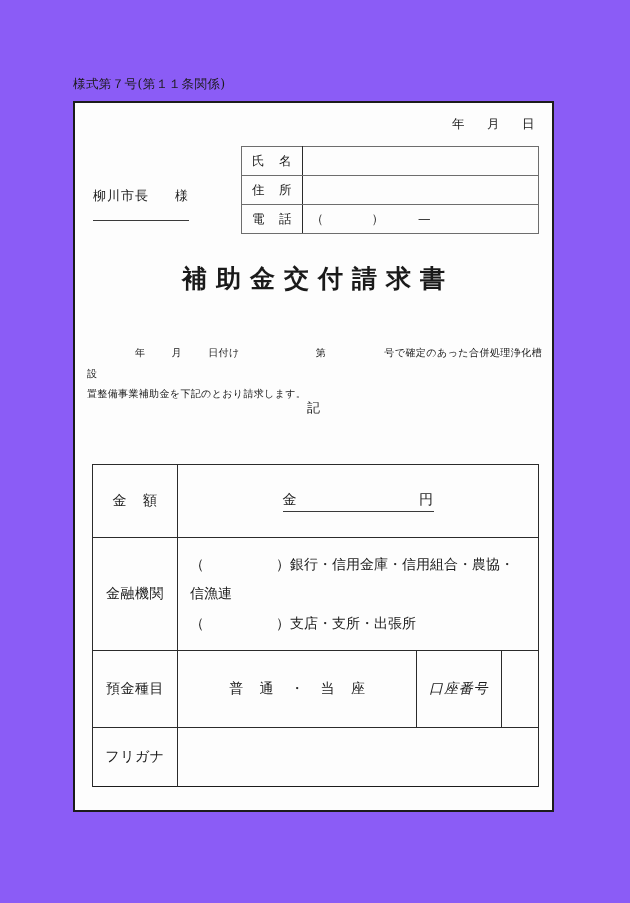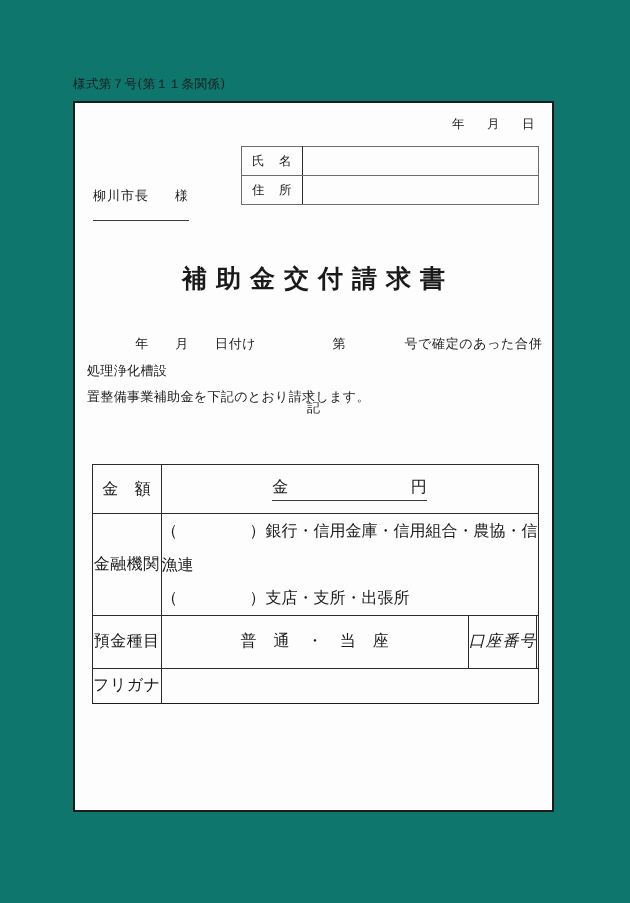--- a/index.html
+++ b/index.html
@@ -14,21 +14,21 @@
     font-family: "DejaVu Serif", "Liberation Serif", serif;
     color: #1a1a1a;
     overflow: hidden;
   }
 
   .page {
     position: absolute;
     left: 0; top: 0;
     width: 630px;
     height: 903px;
-    background: #0f766e;
+    background: #8b5cf6;
   }
 
   
   .form-no {
     position: absolute;
     left: 73px;
     top: 76px;
     font-size: 12.5px;
     letter-spacing: 0.4px;
     white-space: nowrap;
@@ -114,22 +114,22 @@
     text-indent: 9px;
     white-space: nowrap;
     font-weight: bold;
   }
 
   
   .body-text {
     position: absolute;
     left: 12px;
     right: 10px;
-    top: 228px;
-    font-size: 13px;
+    top: 240px;
+    font-size: 10px;
     line-height: 2.05;
     letter-spacing: 0.35px;
     text-align: justify;
   }
   .body-text .ind { display:inline-block; width: 48px; }
   .body-text .g1 { display:inline-block; width: 26px; }
   .body-text .g2 { display:inline-block; width: 26px; }
   .body-text .g3 { display:inline-block; width: 76px; }
   .body-text .g4 { display:inline-block; width: 58px; }
 
@@ -147,22 +147,22 @@
     position: absolute;
     left: 17px;
     top: 361px;
     width: 447px;
     border-collapse: collapse;
     border: 1.8px solid #1c1c1c;
     background: #fdfdfd;
   }
   .bank-table td {
     border: 1.3px solid #2b2b2b;
-    font-size: 16px;
-    padding: 0;
+    font-size: 14px;
+    padding: 12px;
     vertical-align: middle;
   }
   .bank-table td.rowlbl {
     width: 60px;
     text-align: center;
     letter-spacing: 0.5px;
     white-space: nowrap;
   }
   .bank-table .sp2 { display: inline-block; width: 16px; }
 
@@ -211,20 +211,24 @@
 
     <table class="applicant-table">
       <tbody>
           <tr>
         <td class="lbl"><span>氏</span><span class="sp"></span><span>名</span></td>
         <td class="val"></td>
       </tr>
       <tr>
         <td class="lbl"><span>住</span><span class="sp"></span><span>所</span></td>
         <td class="val"></td>
+      </tr>
+      <tr>
+        <td class="lbl"><span>電</span><span class="sp"></span><span>話</span></td>
+        <td class="val"><span class="paren-a">（</span><span class="paren-gap"></span><span>）</span><span class="dash-gap"></span><span>—</span></td>
       </tr>
     </tbody>
       </table>
 
     <div class="doc-title">補助金交付請求書</div>
 
     <div class="body-text">
       <span class="ind"></span><span>年</span><span class="g1"></span><span>月</span><span class="g2"></span><span>日付け</span><span class="g3"></span><span>第</span><span class="g4"></span><span>号で確定のあった合併処理浄化槽設</span><br><span>置整備事業補助金を下記のとおり請求します。</span>
     </div>
 

